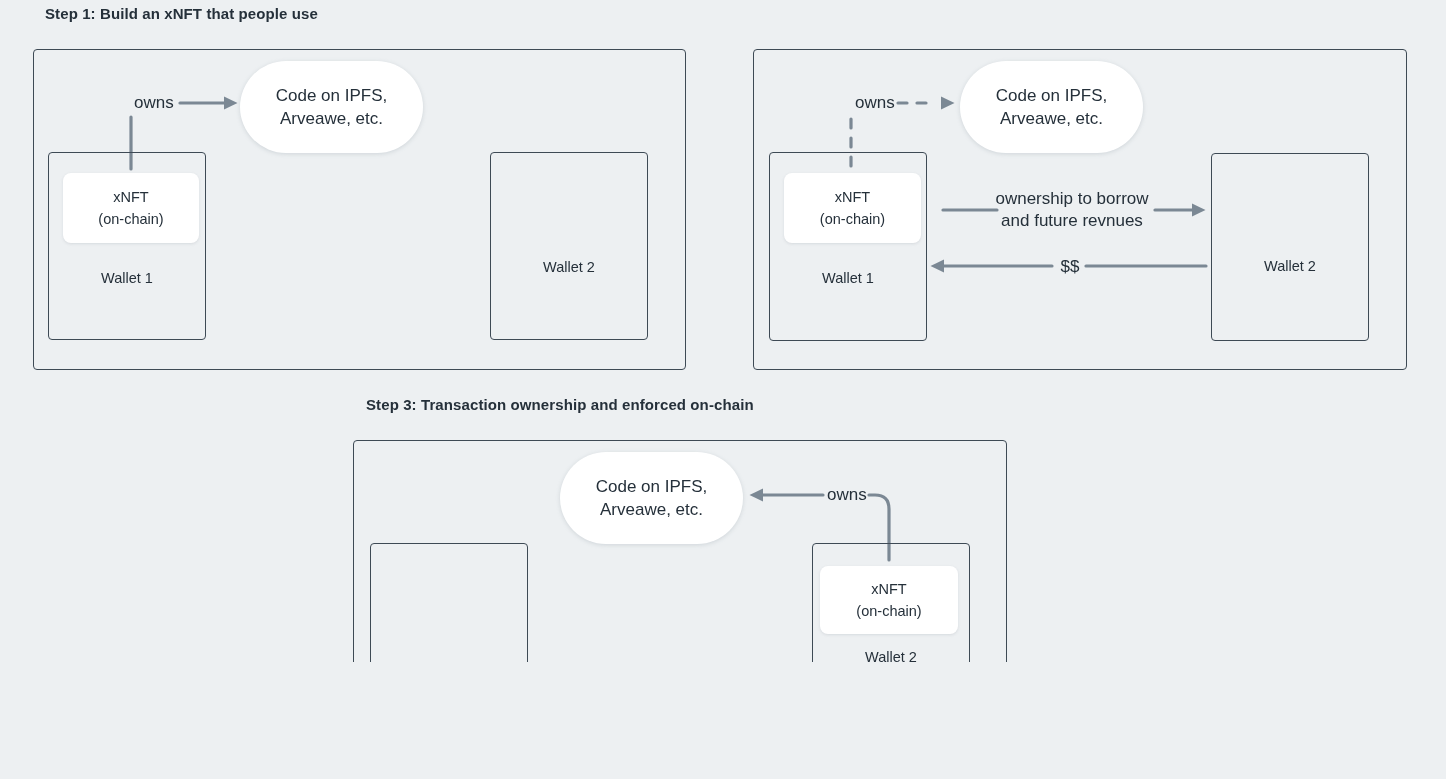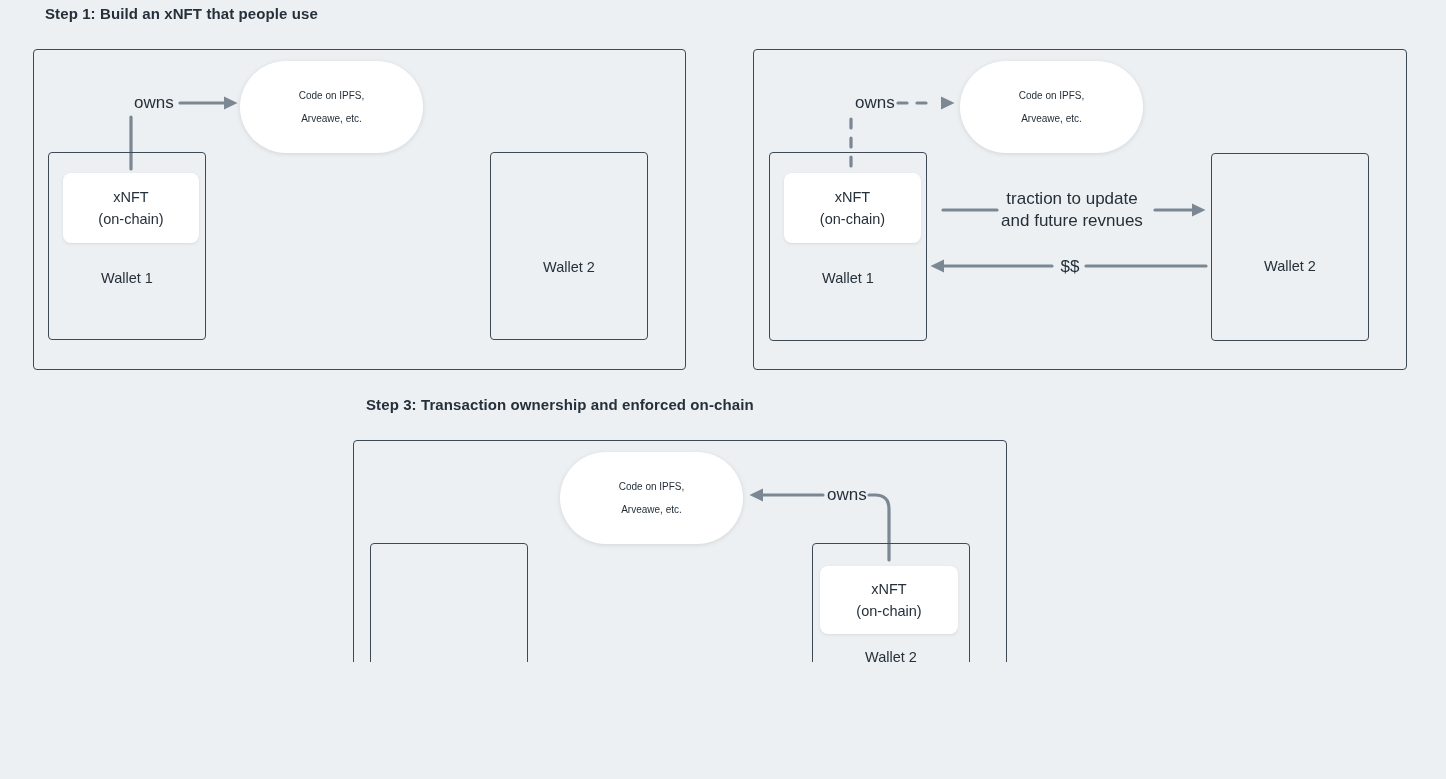--- a/index.html
+++ b/index.html
@@ -54,21 +54,21 @@
   .cloud {
     position: absolute;
     background: #ffffff;
     border-radius: 46px;
     box-shadow: 0 1px 4px rgba(130,142,155,0.28);
     display: flex;
     flex-direction: column;
     align-items: center;
     justify-content: center;
     text-align: center;
-    font-size: 10px;
+    font-size: 17px;
     line-height: 23px;
     color: #25303a;
   }
   .xnft {
     position: absolute;
     background: #ffffff;
     border-radius: 8px;
     box-shadow: 0 1px 3px rgba(130,142,155,0.22);
     display: flex;
     flex-direction: column;
@@ -151,21 +151,21 @@
   <div class="xnft" style="left:784px; top:173px; width:137px; height:70px;">
     <div>xNFT</div>
     <div>(on-chain)</div>
   </div>
   <div class="wallet-label" style="left:769px; top:267px; width:158px;">Wallet 1</div>
 
   <div class="wallet" style="left:1211px; top:153px; width:158px; height:188px;"></div>
   <div class="wallet-label" style="left:1211px; top:255px; width:158px;">Wallet 2</div>
 
   <div class="conn-label centered" style="left:990px; top:188px; width:164px;">
-    <div>traction to update</div>
+    <div>ownership to borrow</div>
     <div>and future revnues</div>
   </div>
   <div class="conn-label centered" style="left:1055px; top:256px; width:30px;">$$</div>
 
   <div class="panel-title" style="left:366px; top:396px;">Step 3: Transaction ownership and enforced on-chain</div>
   <div class="panel" style="left:353px; top:440px; width:654px; height:320px;"></div>
 
   <div class="cloud" style="left:560px; top:452px; width:183px; height:92px;">
     <div>Code on IPFS,</div>
     <div>Arveawe, etc.</div>

